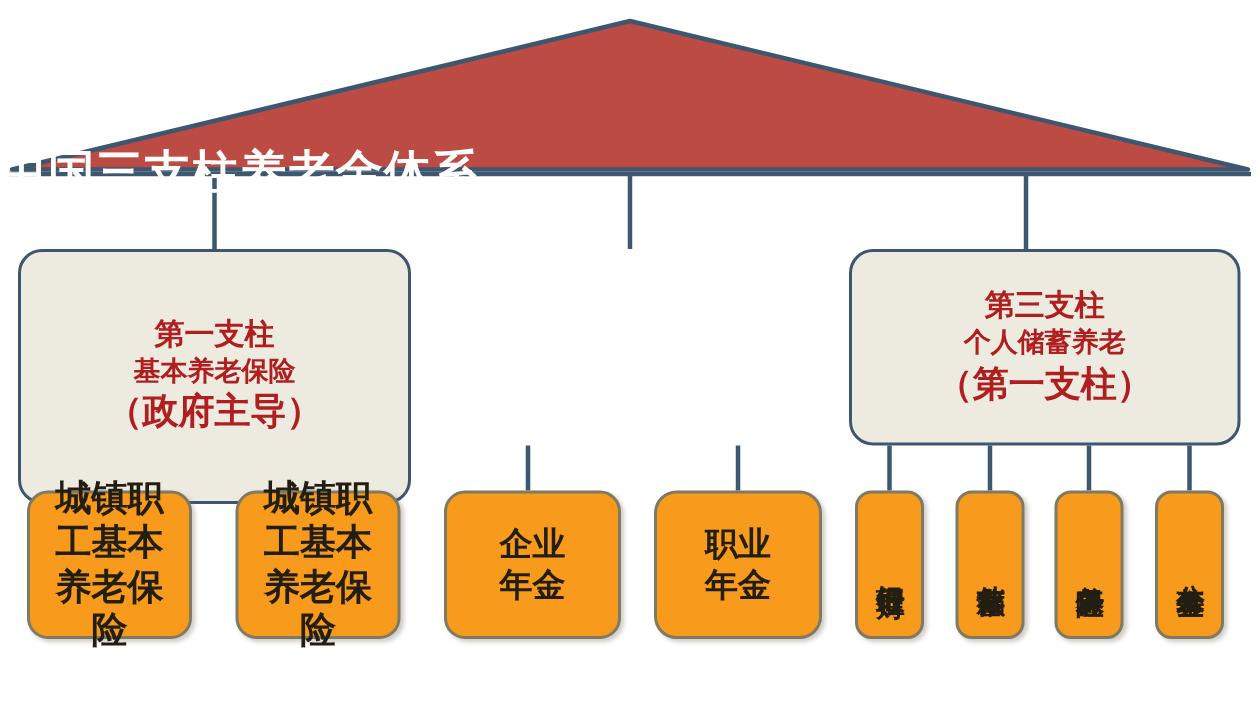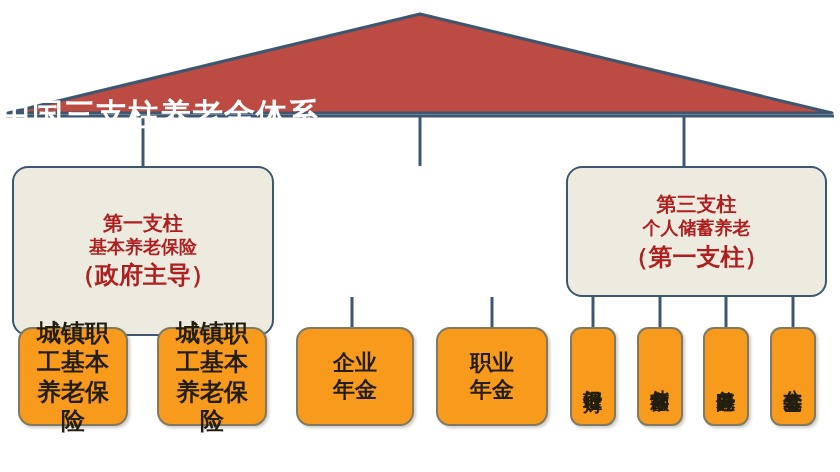--- a/index.html
+++ b/index.html
@@ -150,21 +150,21 @@
     <div class="ltxt">养老保</div>
     <div class="ltxt">险</div>
   </div>
 
 
   <div class="leaf mid" style="left:296px; top:327px; width:118px; height:99px;">
     <div class="ltxt">企业</div>
     <div class="ltxt">年金</div>
   </div>
 
-  <div class="leaf mid" style="left:436px; top:327px; width:112px; height:99px;">
+  <div class="leaf mid" style="left:436px; top:327px; width:112px; height:99px;border-radius:15px;">
     <div class="ltxt">职业</div>
     <div class="ltxt">年金</div>
   </div>
 
   <div class="pillar p3" style="left:566px; top:166px; width:261px; height:131px;">
     <div class="line l1">第三支柱</div>
     <div class="line l2">个人储蓄养老</div>
     <div class="line l3">（第一支柱）</div>
   </div>
 

